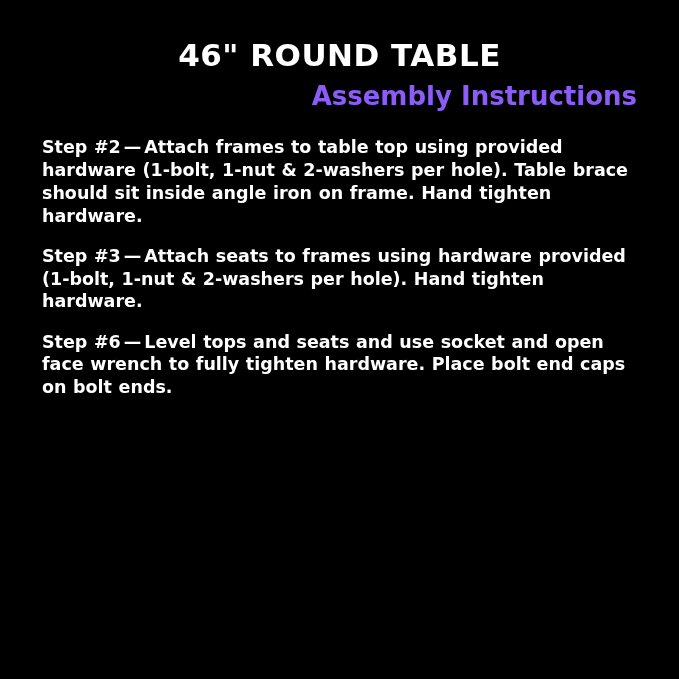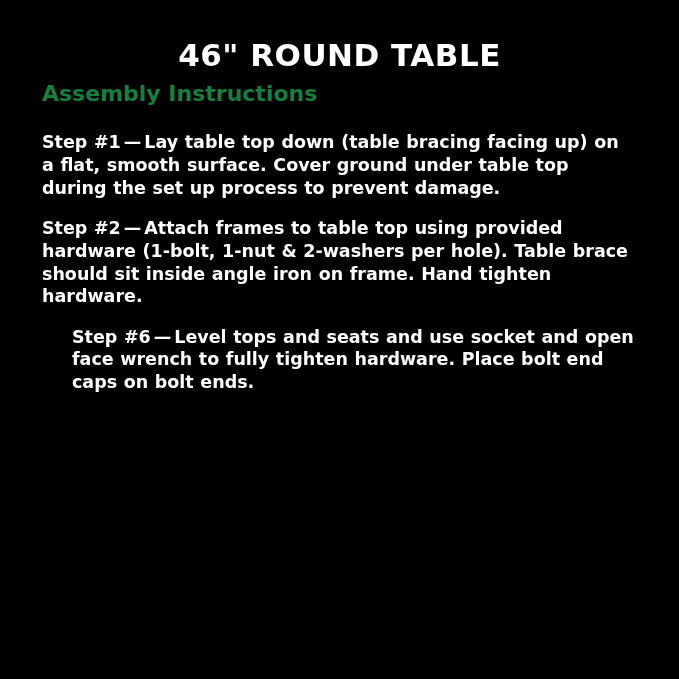--- a/index.html
+++ b/index.html
@@ -24,42 +24,41 @@
   .title {
     text-align: center;
     font-size: 31px;
     font-weight: 800;
     letter-spacing: 0.5px;
     line-height: 1.1;
     margin: 8px 0 0 0;
     color: #ffffff;
   }
   .subtitle {
-    text-align: left;
-    font-size: 22px;
+    text-align: right;
+    font-size: 26px;
     font-weight: 700;
     line-height: 1.2;
     margin: 9px 0 0 0;
-    color: #15803d;
+    color: #8b5cf6;
   }
   .steps {
     margin-top: 24px;
   }
   .step {
     font-size: 17.5px;
     font-weight: 700;
     line-height: 1.30;
     margin-bottom: 17px;
     color: #ffffff;
     text-align: left;
     word-spacing: 0.5px;
   }
   .step:last-child {
     margin-bottom: 0;
-    margin-left: 30px;
   }
   .step-label {
     font-weight: 800;
     white-space: nowrap;
   }
   .dash {
     font-weight: 700;
     padding: 0 3px;
   }
   .step-text {
@@ -69,28 +68,28 @@
 </head>
 <body>
 
 <div class="sheet">
 
   <h1 class="title">46" ROUND TABLE</h1>
   <h2 class="subtitle">Assembly Instructions</h2>
 
   <div class="steps">
 
-    <p class="step">
-      <span class="step-label">Step #1</span><span class="dash">—</span><span class="step-text">Lay table top down (table bracing facing up) on a flat, smooth surface. Cover ground under table top during the set up process to prevent damage.</span>
-    </p>
 
     <p class="step">
       <span class="step-label">Step #2</span><span class="dash">—</span><span class="step-text">Attach frames to table top using provided hardware (1-bolt, 1-nut &amp; 2-washers per hole). Table brace should sit inside angle iron on frame. Hand tighten hardware.</span>
     </p>
 
+    <p class="step">
+      <span class="step-label">Step #3</span><span class="dash">—</span><span class="step-text">Attach seats to frames using hardware provided (1-bolt, 1-nut &amp; 2-washers per hole). Hand tighten hardware.</span>
+    </p>
 
 
 
     <p class="step">
       <span class="step-label">Step #6</span><span class="dash">—</span><span class="step-text">Level tops and seats and use socket and open face wrench to fully tighten hardware. Place bolt end caps on bolt ends.</span>
     </p>
 
   </div>
 </div>
 

